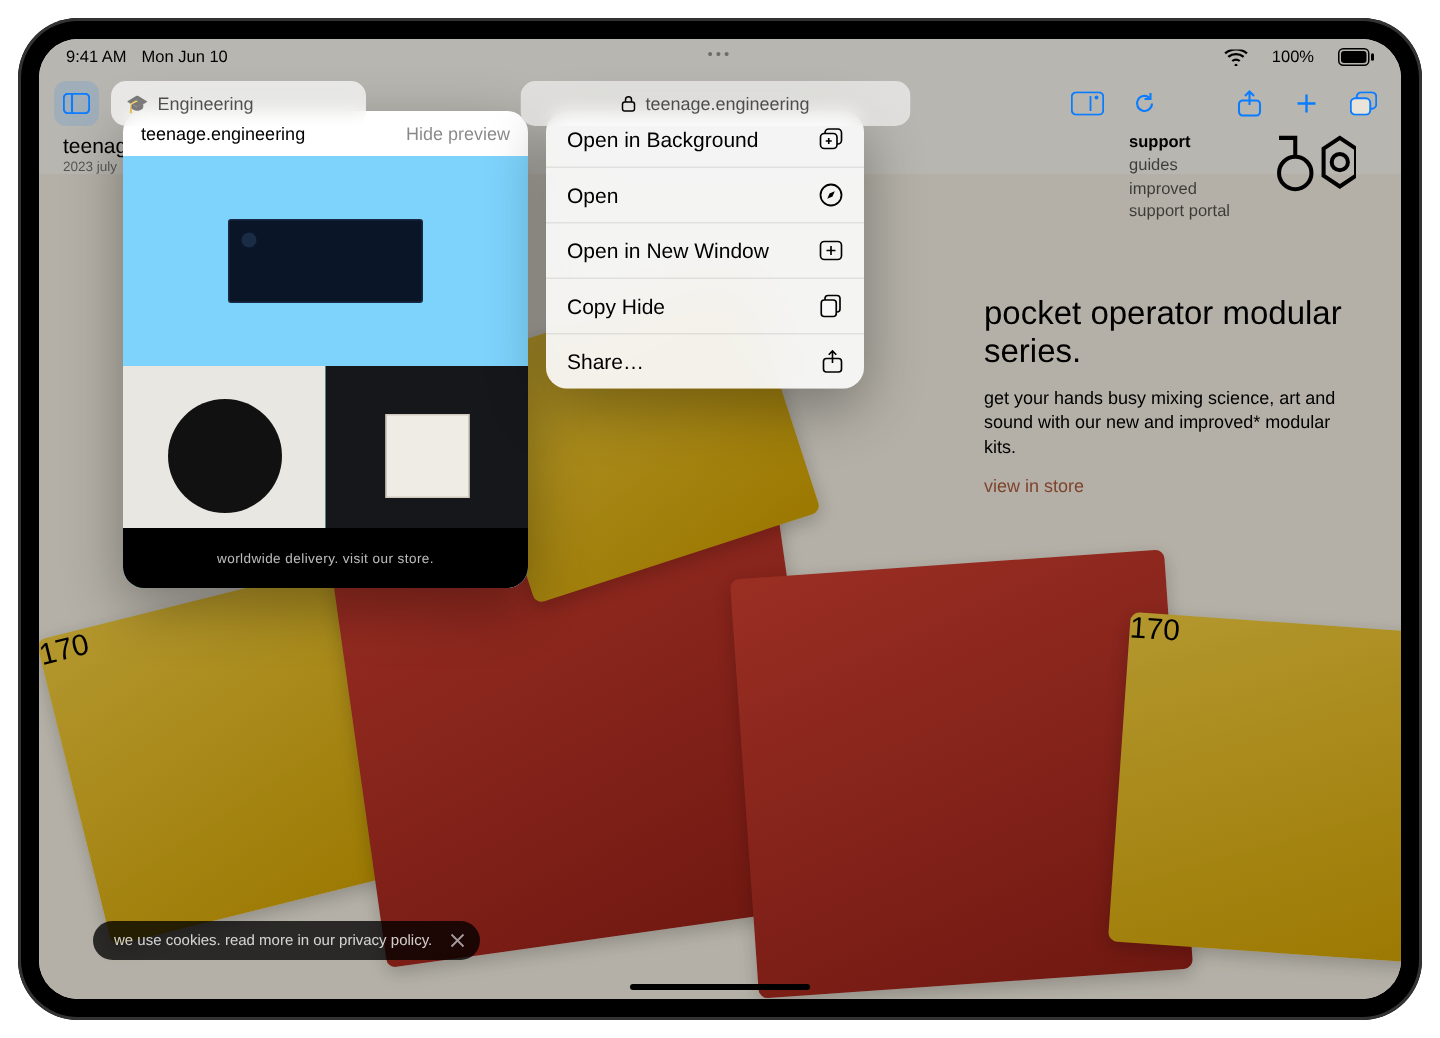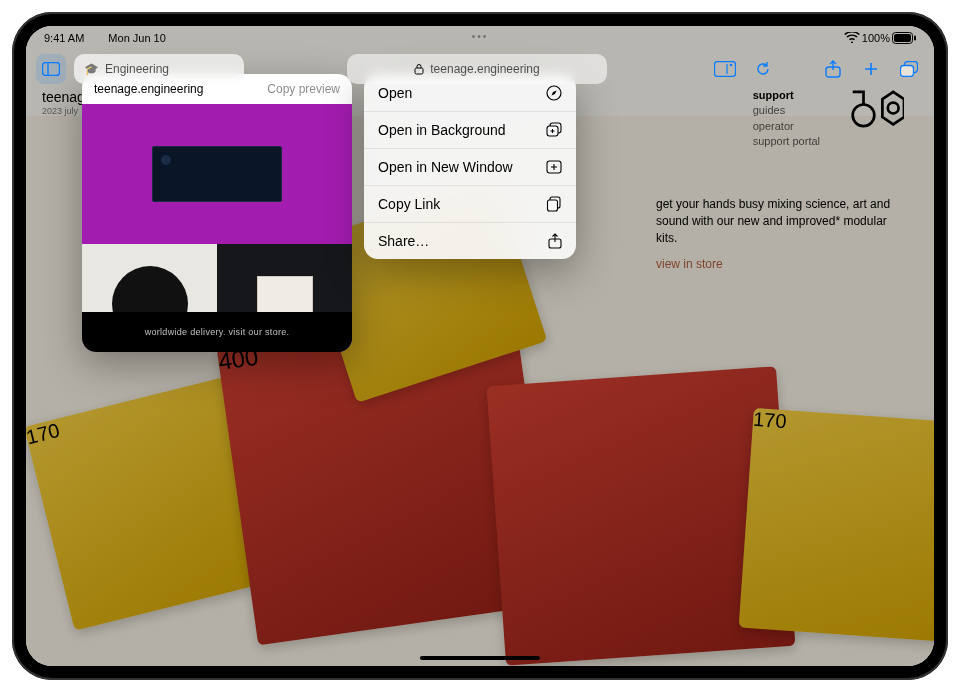--- a/index.html
+++ b/index.html
@@ -17,22 +17,22 @@
   *{box-sizing:border-box;font-family:-apple-system,Helvetica,Arial,sans-serif}
   html,body{margin:0;padding:0;background:#fff}
   body{display:flex;align-items:center;justify-content:center;height:692px;width:960px}
 
   
   .ipad{width:936px;height:668px;background:#000;border-radius:40px;position:relative;overflow:hidden;box-shadow:0 0 0 2px #333 inset}
   .screen{position:absolute;inset:14px;border-radius:26px;overflow:hidden;background:#e9e4da}
 
   
   .status-bar{position:absolute;top:0;left:0;right:0;height:24px;display:flex;justify-content:space-between;align-items:center;padding:0 18px;font-size:11px;color:var(--status-fg);z-index:50}
-  .status-left{display:flex;gap:24px}
-  .status-right{display:flex;gap:2px;align-items:flex-start}
+  .status-left{display:flex;gap:10px}
+  .status-right{display:flex;gap:16px;align-items:flex-end}
   .multi-dots{position:absolute;left:50%;top:5px;transform:translateX(-50%);font-size:10px;color:#0006;letter-spacing:2px}
 
   
   .toolbar{position:absolute;top:24px;left:0;right:0;height:38px;display:flex;align-items:center;gap:8px;padding:0 10px;z-index:40}
   .toolbar .sq{width:30px;height:30px;border-radius:8px;display:flex;align-items:center;justify-content:center;color:var(--accent)}
   .toolbar .sq.sel{background:#0a7cff22}
   .tab-pill, .addr-pill{flex:0 0 auto;height:30px;border-radius:10px;display:flex;align-items:center;gap:6px;padding:0 10px;font-size:12px;color:#000a;backdrop-filter:blur(6px);background:#fff7}
   .tab-pill{width:170px;background:#ffffffb0}
   .addr-pill{width:260px;justify-content:center;background:#ffffff90}
   .spacer{flex:1}
@@ -62,21 +62,21 @@
   .cookie{position:absolute;left:36px;bottom:26px;height:26px;border-radius:14px;background:#000000c4;color:#fffc;font-size:10px;display:flex;align-items:center;gap:12px;padding:0 10px 0 14px;z-index:25}
   .cookie .x{color:#fff9}
 
   
   .home-ind{position:absolute;bottom:6px;left:50%;transform:translateX(-50%);width:120px;height:4px;border-radius:3px;background:#000;z-index:60}
 
   
   .popover{position:absolute;left:56px;top:48px;width:270px;background:#fff;border-radius:14px;box-shadow:0 12px 40px #0005;overflow:hidden;z-index:35}
   .pop-head{display:flex;justify-content:space-between;align-items:center;padding:8px 12px;font-size:12px}
   .pop-head .hp{color:#0007}
-  .pop-body{background:#a21caf;height:248px;position:relative}
+  .pop-body{background:#7dd3fc;height:288px;position:relative}
   .pop-row1{position:absolute;top:0;left:0;right:0;height:140px;display:flex;align-items:center;justify-content:center}
   .amp{width:130px;height:56px;background:#0b1528;border:1px solid #1b2a44;border-radius:2px;position:relative}
   .amp:before{content:"";position:absolute;left:8px;top:8px;width:10px;height:10px;border-radius:50%;background:#1a2b46}
   .pop-row2{position:absolute;top:140px;left:0;right:0;height:120px;display:flex}
   .cell{flex:1;display:flex;align-items:center;justify-content:center}
   .cell.l{background:#e9e7e2}
   .cell.r{background:#15171a}
   .disc{width:76px;height:76px;border-radius:50%;background:#111}
   .cube{width:56px;height:56px;background:#efece6;border:1px solid #cfcabd}
   .pop-foot{position:absolute;bottom:0;left:0;right:0;height:40px;background:#000;color:#fffb;font-size:9px;display:flex;align-items:center;justify-content:center;letter-spacing:.3px}
@@ -95,39 +95,40 @@
 <body>
 
 <div class="ipad">
   <div class="screen">
 
     <div class="page">
       <div class="top-nav">
         <div class="col">
           <span class="title">support</span>
           <span>guides</span>
-          <span>operator</span>
+          <span>improved</span>
           <span>support portal</span>
         </div>
         <svg class="logo" viewBox="0 0 60 46">
           <g fill="none" stroke="#000" stroke-width="3">
             <circle cx="15" cy="30" r="12"></circle>
             <path d="M15 18 V4 H3"></path>
             <path d="M36 12 L48 4 L60 12 L60 32 L48 40 L36 32 Z"></path>
             <circle cx="48" cy="22" r="6"></circle>
           </g>
         </svg>
       </div>
 
       <div style="position:absolute;left:16px;top:64px;font-size:14px;color:#000;line-height:1.1">
         <div>teenage engineering</div>
         <div style="font-size:9px;color:#0008;margin-top:2px">2023 july</div>
       </div>
 
       <div class="promo">
+        <h2>pocket operator modular series.</h2>
         <p>get your hands busy mixing science, art and sound with our new and improved* modular kits.</p>
         <span class="store">view in store</span>
       </div>
 
       <div class="hero-tiles">
         <div class="tile yellow" style="left:20px;top:250px;width:230px;height:210px;transform:rotate(-14deg)">
           <span class="label" style="right:12px;top:10px;font-size:20px">170</span>
         </div>
         <div class="tile red" style="left:210px;top:180px;width:300px;height:300px;transform:rotate(-8deg)">
           <span class="label" style="right:16px;top:14px;font-size:24px">400</span>
@@ -210,83 +211,91 @@
         <svg width="18" height="16" viewBox="0 0 18 16">
             <rect x="4.5" y="0.5" width="13" height="11" rx="3" fill="none" stroke="currentColor" stroke-width="1.3"></rect>
             <rect x="0.5" y="4.5" width="13" height="11" rx="3" fill="#e9e4da" stroke="currentColor" stroke-width="1.3"></rect>
           </svg>
       </div>
     </div>
 
     <div class="popover">
       <div class="pop-head">
         <span>teenage.engineering</span>
-        <span class="hp">Copy preview</span>
+        <span class="hp">Hide preview</span>
       </div>
       <div class="pop-body">
         <div class="pop-row1">
           <div class="amp"></div>
         </div>
         <div class="pop-row2">
           <div class="cell l">
               <div class="disc"></div>
             </div>
           <div class="cell r">
               <div class="cube"></div>
             </div>
         </div>
         <div class="pop-foot">worldwide delivery. visit our store.</div>
       </div>
     </div>
 
     <div class="ctx">
       <div class="item">
-        <span>Open</span>
-        <span class="ico">
-          <svg width="16" height="16" viewBox="0 0 16 16">
-              <circle cx="8" cy="8" r="7" fill="none" stroke="#000" stroke-width="1.2"></circle>
-              <path d="M10.5 5.5 7 7l-1.5 3.5L9 9z" fill="#000"></path>
-            </svg>
-        </span>
-      </div>
-      <div class="item">
         <span>Open in Background</span>
         <span class="ico">
           <svg width="16" height="16" viewBox="0 0 16 16">
               <rect x="4" y="1" width="11" height="10" rx="2.5" fill="none" stroke="#000" stroke-width="1.1"></rect>
               <rect x="1" y="4" width="11" height="10" rx="2.5" fill="#f9f9f9" stroke="#000" stroke-width="1.1"></rect>
               <path d="M6.5 7v4M4.5 9h4" stroke="#000" stroke-width="1.1"></path>
             </svg>
         </span>
       </div>
       <div class="item">
+        <span>Open</span>
+        <span class="ico">
+          <svg width="16" height="16" viewBox="0 0 16 16">
+              <circle cx="8" cy="8" r="7" fill="none" stroke="#000" stroke-width="1.2"></circle>
+              <path d="M10.5 5.5 7 7l-1.5 3.5L9 9z" fill="#000"></path>
+            </svg>
+        </span>
+      </div>
+      <div class="item">
         <span>Open in New Window</span>
         <span class="ico">
           <svg width="16" height="16" viewBox="0 0 16 16">
               <rect x="1" y="2" width="14" height="12" rx="2.5" fill="none" stroke="#000" stroke-width="1.1"></rect>
               <path d="M8 5v6M5 8h6" stroke="#000" stroke-width="1.1"></path>
             </svg>
         </span>
       </div>
       <div class="item">
-        <span>Copy Link</span>
+        <span>Copy Hide</span>
         <span class="ico">
           <svg width="16" height="16" viewBox="0 0 16 16">
               <rect x="4" y="1" width="10" height="11" rx="2" fill="none" stroke="#000" stroke-width="1.1"></rect>
               <rect x="1.5" y="4" width="10" height="11" rx="2" fill="#f9f9f9" stroke="#000" stroke-width="1.1"></rect>
             </svg>
         </span>
       </div>
       <div class="item">
         <span>Share…</span>
         <span class="ico">
           <svg width="14" height="16" viewBox="0 0 14 16">
               <path d="M7 1v8M4.5 3.5 7 1l2.5 2.5" fill="none" stroke="#000" stroke-width="1.1"></path>
               <rect x="1" y="6" width="12" height="9" rx="2" fill="none" stroke="#000" stroke-width="1.1"></rect>
             </svg>
         </span>
       </div>
     </div>
 
+    <div class="cookie">
+      <span>we use cookies. read more in our privacy policy.</span>
+      <span class="x">
+        <svg width="10" height="10" viewBox="0 0 10 10">
+            <path d="M1 1l8 8M9 1l-8 8" stroke="#fff9" stroke-width="1.2"></path>
+          </svg>
+      </span>
+    </div>
 
     <div class="home-ind"></div>
   </div>
 </div>
 
 </body></html>

